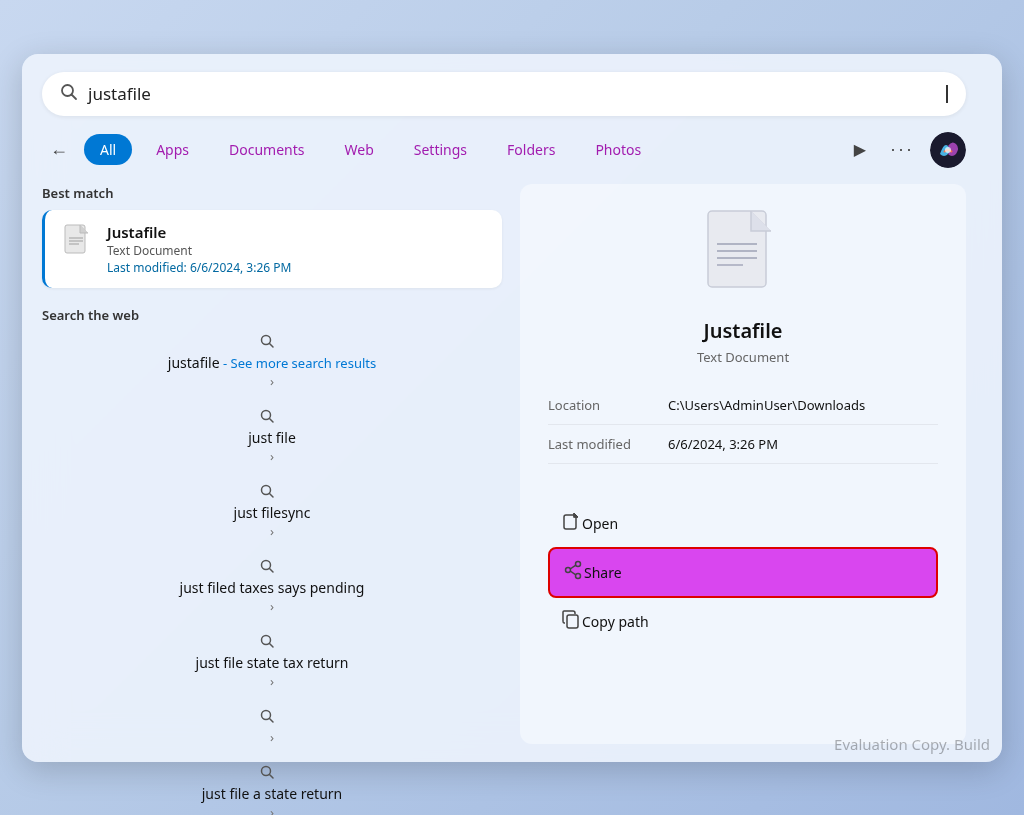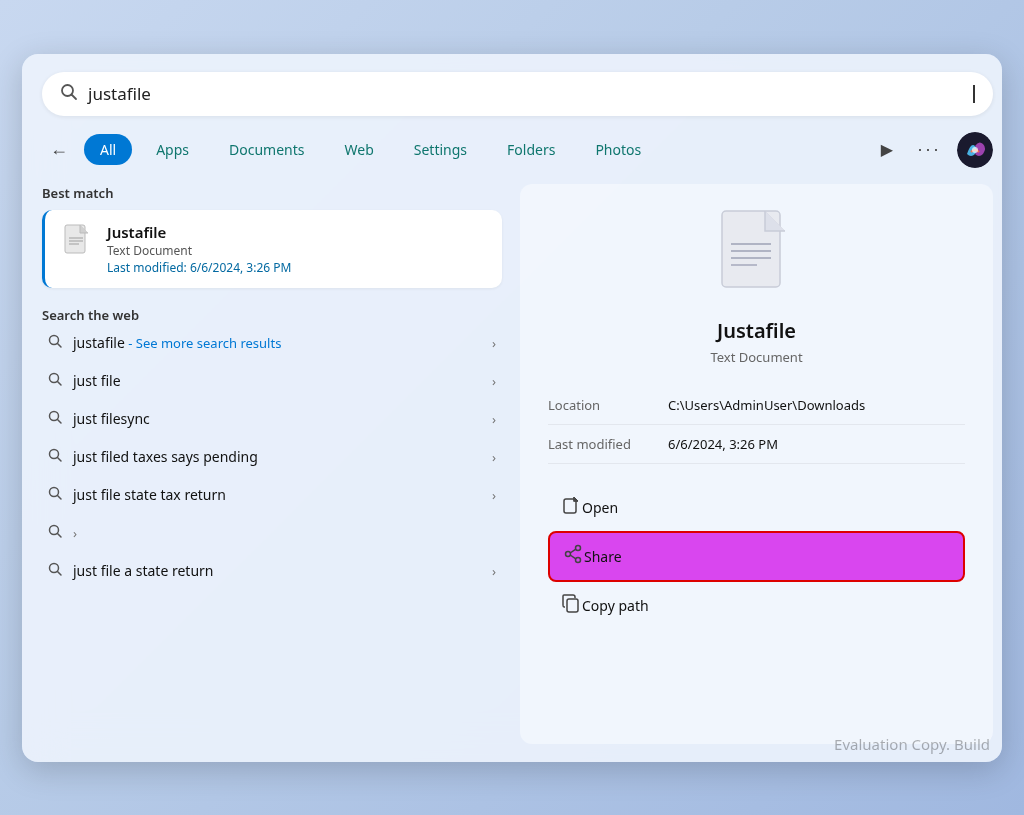--- a/index.html
+++ b/index.html
@@ -11,21 +11,21 @@
       display: flex;
       align-items: center;
       justify-content: center;
       overflow: hidden;
     }
     .search-panel {
       width: 980px;
       background: rgba(235, 242, 252, 0.92);
       border-radius: 16px;
       box-shadow: 0 8px 32px rgba(0,0,0,0.18);
-      padding: 18px 9px 18px 20px;
+      padding: 18px 36px 18px 20px;
       backdrop-filter: blur(20px);
     }
     
     .search-bar {
       display: flex;
       align-items: center;
       background: #fff;
       border-radius: 28px;
       padding: 10px 18px;
       margin-bottom: 16px;
@@ -72,21 +72,21 @@
       border-radius: 8px;
     }
     .filter-tab {
       padding: 6px 16px;
       border-radius: 20px;
       border: none;
       cursor: pointer;
       font-size: 14px;
       font-family: inherit;
       background: transparent;
-      color: #0f766e;
+      color: #a21caf;
     }
     .filter-tab.active {
       background: #0078d4;
       color: #fff;
     }
     .filter-spacer { flex: 1; }
     .filter-play-btn {
       background: none;
       border: none;
       font-size: 16px;
@@ -169,20 +169,21 @@
       font-size: 13px;
       font-weight: 600;
       color: #333;
     }
     .web-search-item {
       display: flex;
       align-items: center;
       padding: 9px 6px;
       cursor: pointer;
       border-radius: 8px;
+      flex-direction: column;
     }
     .web-search-icon {
       color: #555;
       font-size: 15px;
       margin-right: 10px;
     }
     .web-search-text {
       font-size: 14px;
       color: #111;
       flex: 1;
@@ -215,21 +216,21 @@
       color: #111;
       margin-bottom: 4px;
     }
     .right-file-type {
       font-size: 13px;
       color: #666;
       margin-bottom: 20px;
     }
     .file-details {
       width: 100%;
-      margin-bottom: 20px;
+      margin-bottom: 36px;
     }
     .file-detail-row {
       display: flex;
       padding: 10px 0;
       border-bottom: 1px solid rgba(0,0,0,0.06);
     }
     .detail-label {
       font-size: 13px;
       color: #666;
       width: 120px;

